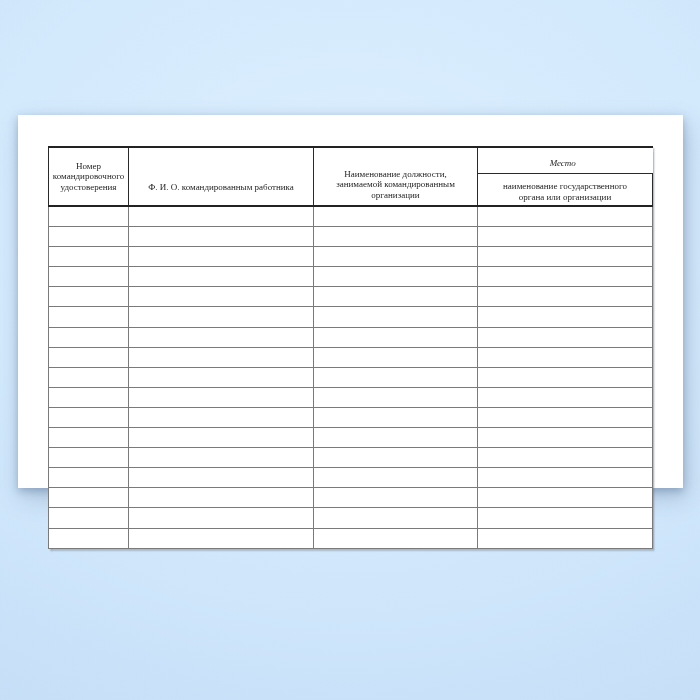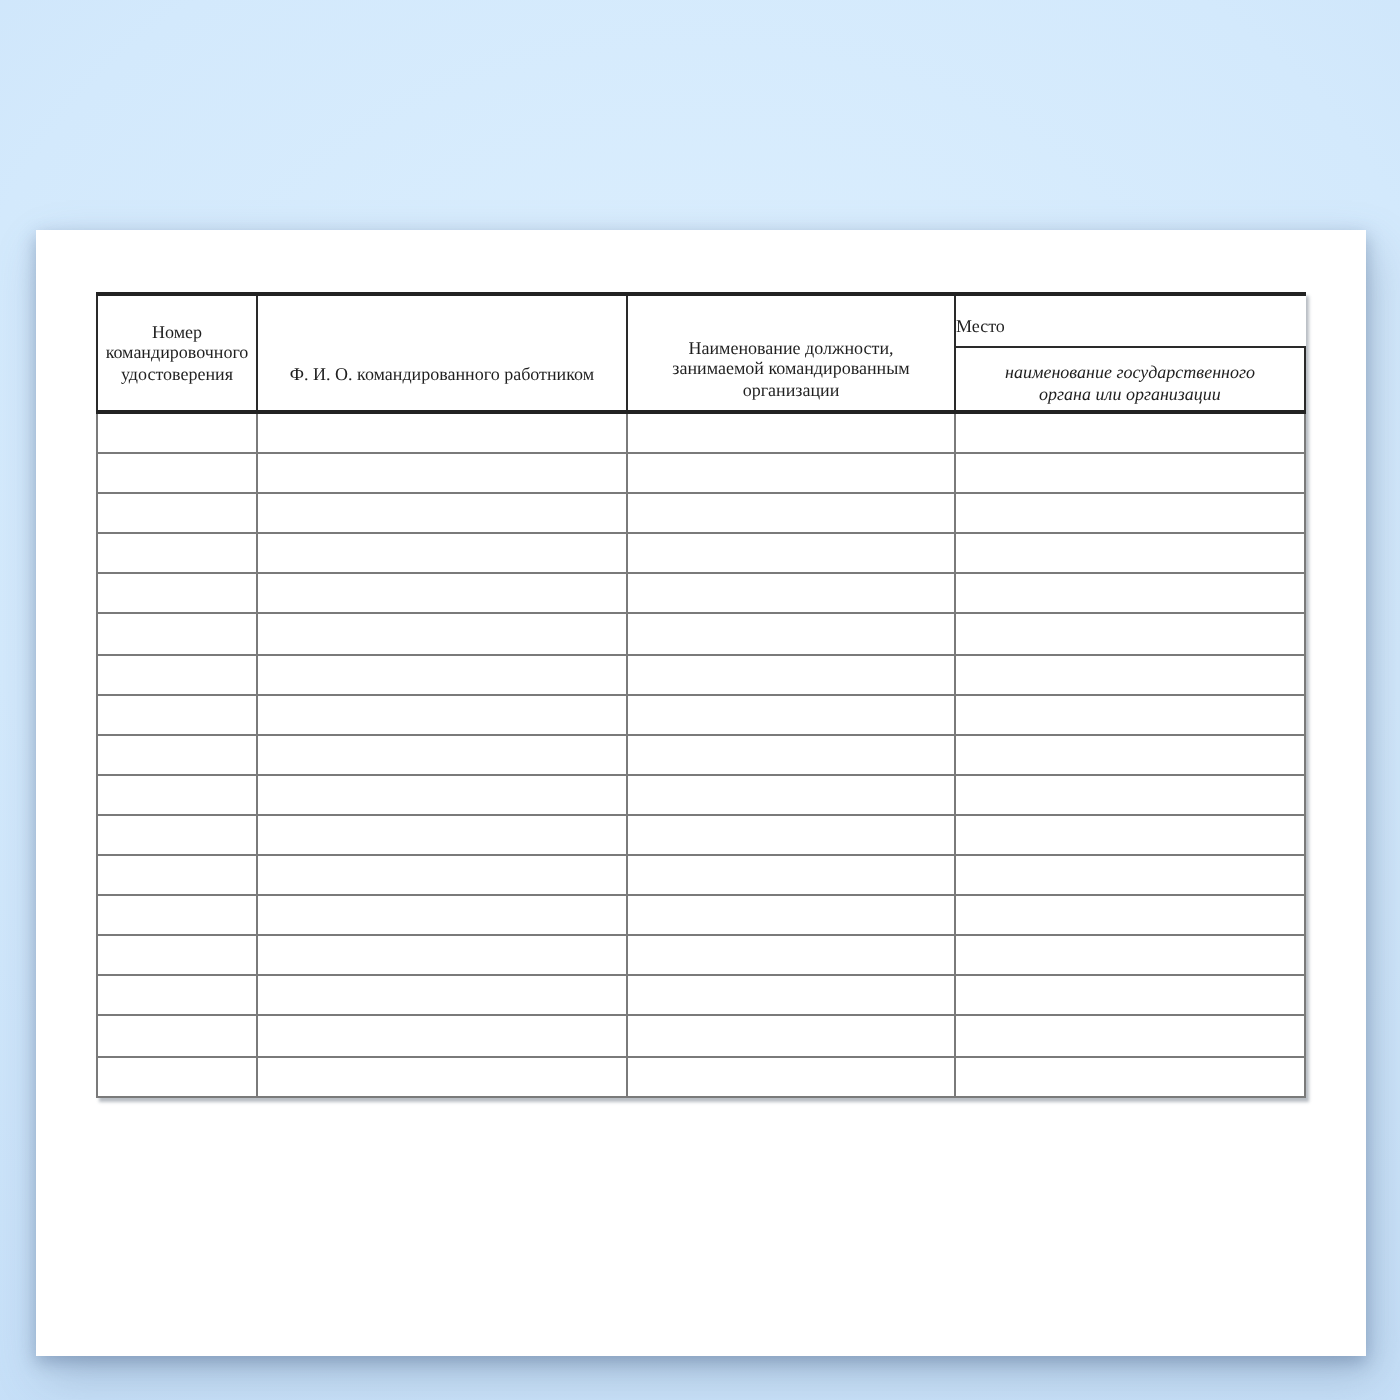--- a/index.html
+++ b/index.html
@@ -15,21 +15,21 @@
     height: 700px;
     background: radial-gradient(120% 95% at 50% 32%,
                 #dceffe 0%, #d3e9fc 45%, #c7e0f8 80%, #c0dbf5 100%);
     font-family: "Liberation Serif", "DejaVu Serif", serif;
   }
   .page {
     position: absolute;
     left: 18px;
     top: 115px;
     width: 665px;
-    height: 563px;
+    height: 373px;
     background: #ffffff;
     box-shadow: 0 3px 8px rgba(90,115,150,0.45),
                 4px 10px 22px rgba(90,115,150,0.32);
   }
   table.form-table {
     position: absolute;
     left: 30px;
     top: 31px;
     width: 604px;
     border-collapse: collapse;
@@ -53,27 +53,28 @@
     border: 1.7px solid #2a2a2a;
   }
   thead tr.hrow1 { height: 26px; }
   thead tr.hrow2 { height: 33px; }
 
   th.h-cert   { vertical-align: middle; border-top: 2.5px solid #222; border-bottom: 2.5px solid #222; border-left: 1.7px solid #2a2a2a; }
   th.h-name   { vertical-align: bottom; padding-bottom: 13px; border-top: 2.5px solid #222; border-bottom: 2.5px solid #222; }
   th.h-pos    { vertical-align: bottom; padding-bottom: 5px;  border-top: 2.5px solid #222; border-bottom: 2.5px solid #222; }
   th.h-place  {
     vertical-align: bottom;
-    text-align: left;
+    text-align: center;
     padding: 0 5px 4px 0;
     border-top: 2.5px solid #222;
     border-right: none;
     border-bottom: 1.5px solid #2a2a2a;
-  }
-  th.h-org    { vertical-align: bottom; padding-bottom: 3px; border-bottom: 2.5px solid #222; font-style: italic; }
+    font-style: italic;
+  }
+  th.h-org    { vertical-align: bottom; padding-bottom: 3px; border-bottom: 2.5px solid #222; }
 
   tbody td {
     border: 1.3px solid #7a7a7a;
     height: 19.1px;
     padding: 0;
   }
 </style>
 </head>
 <body>
 
@@ -84,21 +85,21 @@
         <col class="c1">
           <col class="c2">
           <col class="c3">
           <col class="c4">
       </colgroup>
       <thead>
         <tr class="hrow1">
           <th rowspan="2" class="h-cert">Номер
 командировочного
 удостоверения</th>
-          <th rowspan="2" class="h-name">Ф. И. О. командированного работником</th>
+          <th rowspan="2" class="h-name">Ф. И. О. командированным работника</th>
           <th rowspan="2" class="h-pos">Наименование должности,
 занимаемой командированным
 организации</th>
           <th class="h-place">Место</th>
         </tr>
         <tr class="hrow2">
           <th class="h-org">наименование государственного
 органа или организации</th>
         </tr>
       </thead>

